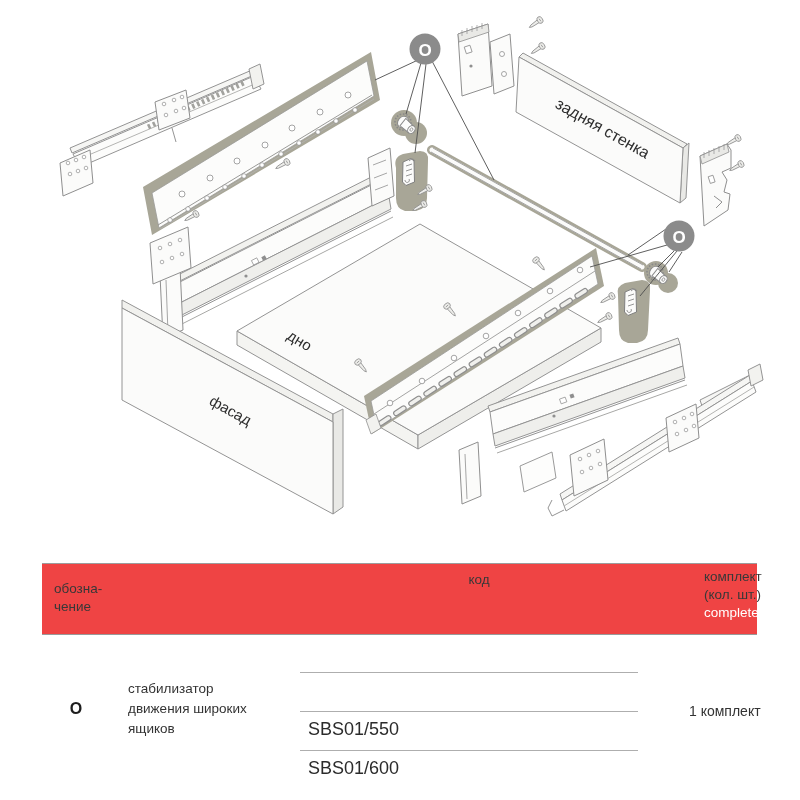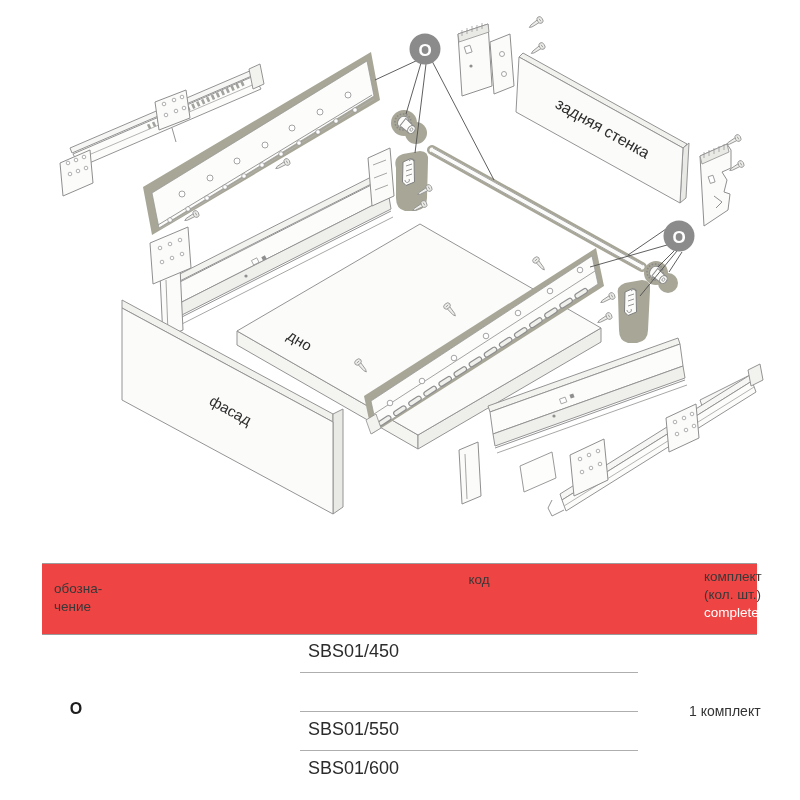--- a/index.html
+++ b/index.html
@@ -298,22 +298,24 @@
     <div>код</div>
   </div>
   <div class="hd hd-complete">
     <div class="preline">комплект
 (кол. шт.)</div>
     <div class="en">complete</div>
   </div>
 </div>
 
 <div class="cell-designation">O</div>
-
-<div class="code-row" style="top:632px">SBS01/450</div>
+<div class="cell-component">стабилизатор
+движения широких
+ящиков</div>
+
 <div class="code-div" style="top:672px"></div>
 <div class="code-div" style="top:711px"></div>
 <div class="code-row" style="top:710px">SBS01/550</div>
 <div class="code-div" style="top:750px"></div>
 <div class="code-row" style="top:749px">SBS01/600</div>
 
 <div class="cell-qty">1 комплект</div>
 
 </div>
 

